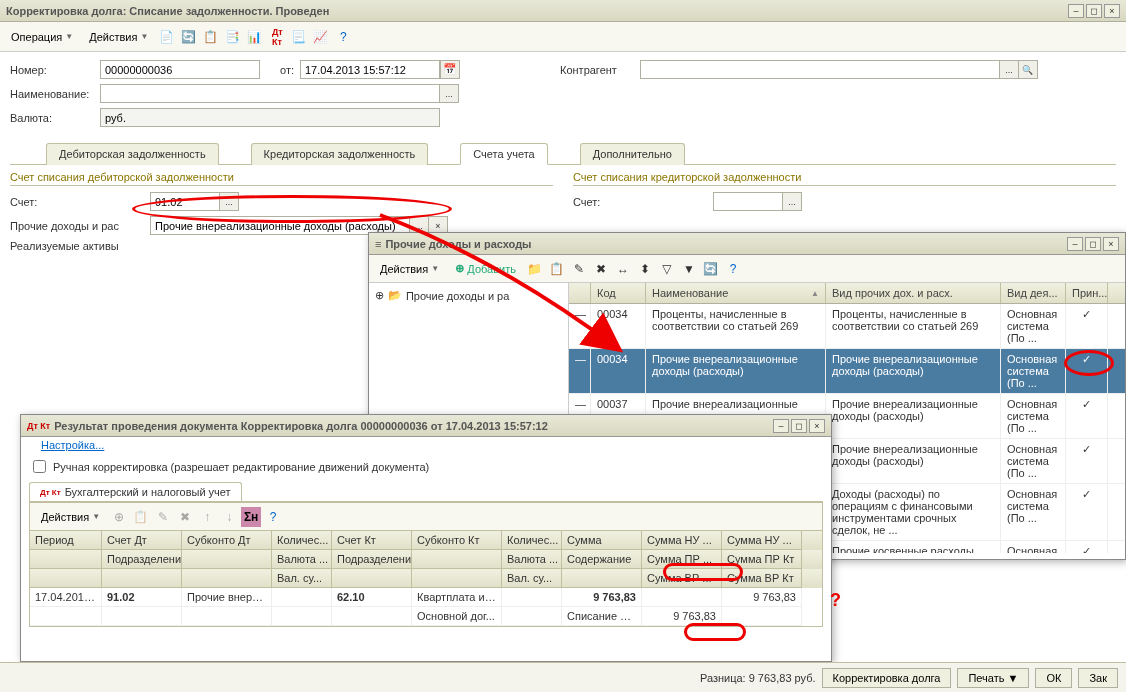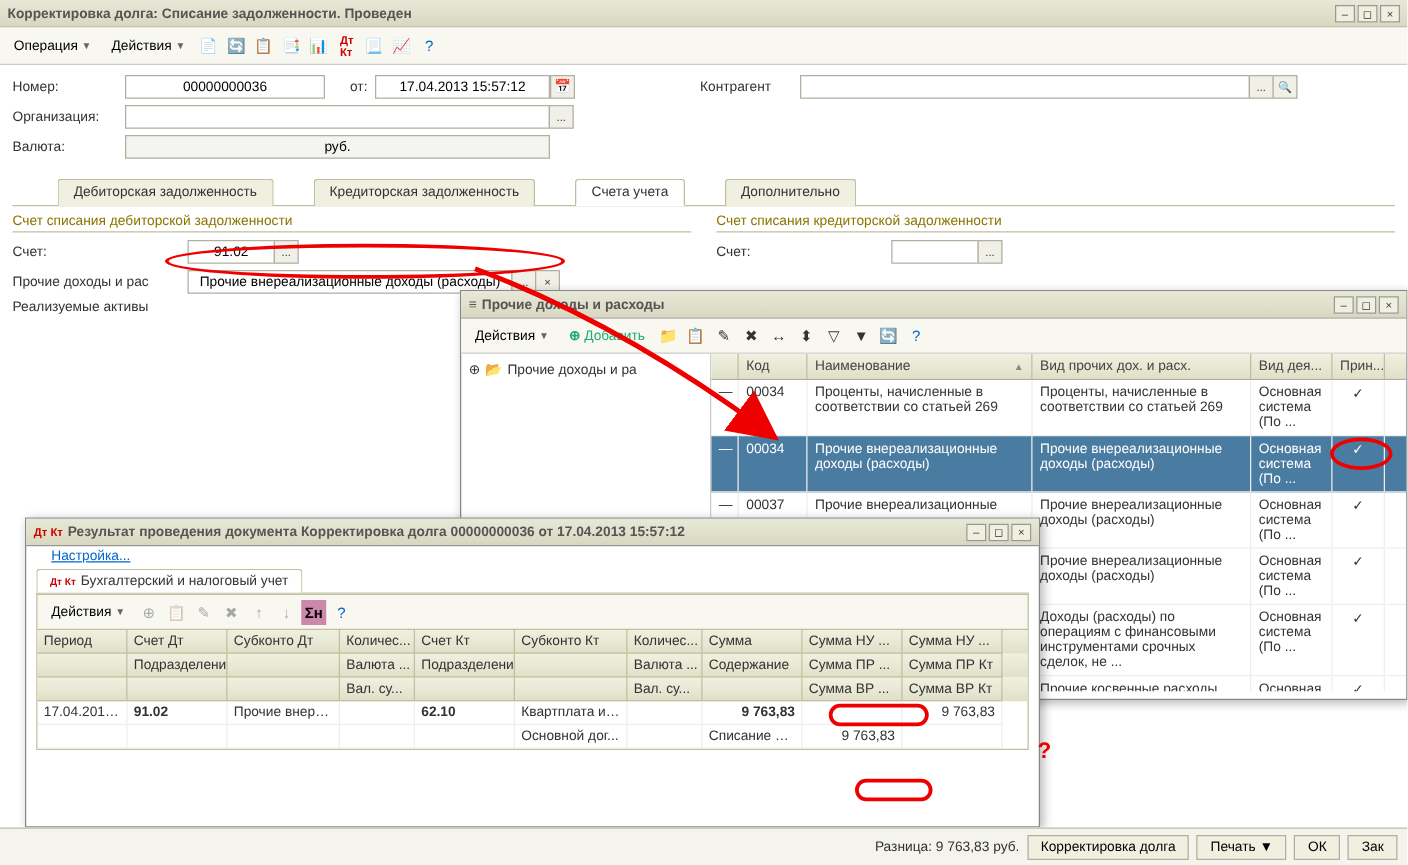--- a/index.html
+++ b/index.html
@@ -13,21 +13,21 @@
 
 .toolbar { height: 30px; background: #f8f8f0; border-bottom: 1px solid #ccc; display: flex; align-items: center; padding: 2px 4px; gap: 2px; }
 .tbtn { padding: 3px 6px; border: 1px solid transparent; background: transparent; cursor: pointer; display: inline-flex; align-items: center; gap: 3px; }
 .tbtn .arrow { font-size: 8px; color: #666; }
 .ticon { width: 20px; height: 20px; display: inline-flex; align-items: center; justify-content: center; font-size: 12px; cursor: pointer; border: 1px solid transparent; }
 
 
 .form-area { padding: 8px 10px 4px; }
 .form-row { display: flex; align-items: center; margin-bottom: 5px; }
 .form-label { width: 90px; color: #333; }
-.form-input { border: 1px solid #b0b0a0; background: #fff; padding: 2px 4px; height: 19px; text-align: center; }
+.form-input { border: 1px solid #b0b0a0; background: #fff; padding: 2px 4px; height: 19px; }
 .form-input.ro { background: #f4f4f0; }
 .ellipsis-btn { width: 20px; height: 19px; border: 1px solid #b0b0a0; background: #f0f0e8; cursor: pointer; display: inline-flex; align-items: center; justify-content: center; font-size: 9px; margin-left: -1px; }
 .cal-btn { width: 20px; height: 19px; border: 1px solid #b0b0a0; background: #f0f0e8; cursor: pointer; display:inline-flex;align-items:center;justify-content:center; }
 
 
 .tabs { display: flex; border-bottom: 1px solid #c0c0a0; margin: 6px 10px 0; padding-left: 6px; }
 .tab { padding: 4px 12px; border: 1px solid #c0c0a0; border-bottom: none; background: #f0f0e0; margin-right: 2px; cursor: pointer; border-radius: 3px 3px 0 0; position: relative; top: 1px; margin-left: 30px; }
 .tab.active { background: #fff; border-bottom: 1px solid #fff; }
 
 
@@ -119,21 +119,21 @@
     <span style="width:40px;text-align:right;padding-right:6px">от:</span>
     <input class="form-input" style="width: 140px;" value="17.04.2013 15:57:12">
     <span class="cal-btn">📅</span>
     <span style="width:100px"></span>
     <span style="width:80px">Контрагент</span>
     <input class="form-input" style="width: 360px;">
     <span class="ellipsis-btn">...</span>
     <span class="ellipsis-btn">🔍</span>
   </div>
   <div class="form-row">
-    <span class="form-label">Организация:</span>
+    <span class="form-label">Наименование:</span>
     <input class="form-input" style="width: 340px;">
     <span class="ellipsis-btn">...</span>
   </div>
   <div class="form-row">
     <span class="form-label">Валюта:</span>
     <input class="form-input ro" style="width: 340px;" value="руб.">
   </div>
 </div>
 
 <div class="tabs">
@@ -285,20 +285,24 @@
 
 <div class="res-popup" style="left:20px; top:414px; width:812px; height:248px;">
   <div class="res-titlebar">
     <span style="color:#c00;font-size:9px;font-weight:bold;margin-right:4px;">Дт Кт</span>
     <span style="flex:1;font-weight:bold;color:#555;">Результат проведения документа Корректировка долга 00000000036 от 17.04.2013 15:57:12</span>
     <span class="winbtn">–</span>
     <span class="winbtn">◻</span>
     <span class="winbtn">×</span>
   </div>
   <div style="padding:2px 8px;"><a href="#" style="color:#06c;text-decoration:underline;padding-left:12px;">Настройка...</a></div>
+  <div class="check-row">
+    <input type="checkbox" style="">
+    <span>Ручная корректировка (разрешает редактирование движений документа)</span>
+  </div>
   <div class="res-tabs">
     <div class="res-tab">
         <span style="color:#c00;font-size:8px;font-weight:bold;">Дт Кт</span>
         <span>Бухгалтерский и налоговый учет</span>
       </div>
   </div>
   <div class="popup-toolbar" style="margin:0 8px;border:1px solid #c0c0a0;border-bottom:none;">
     <button class="tbtn">
         <span>Действия</span>
         <span class="arrow">▼</span>

